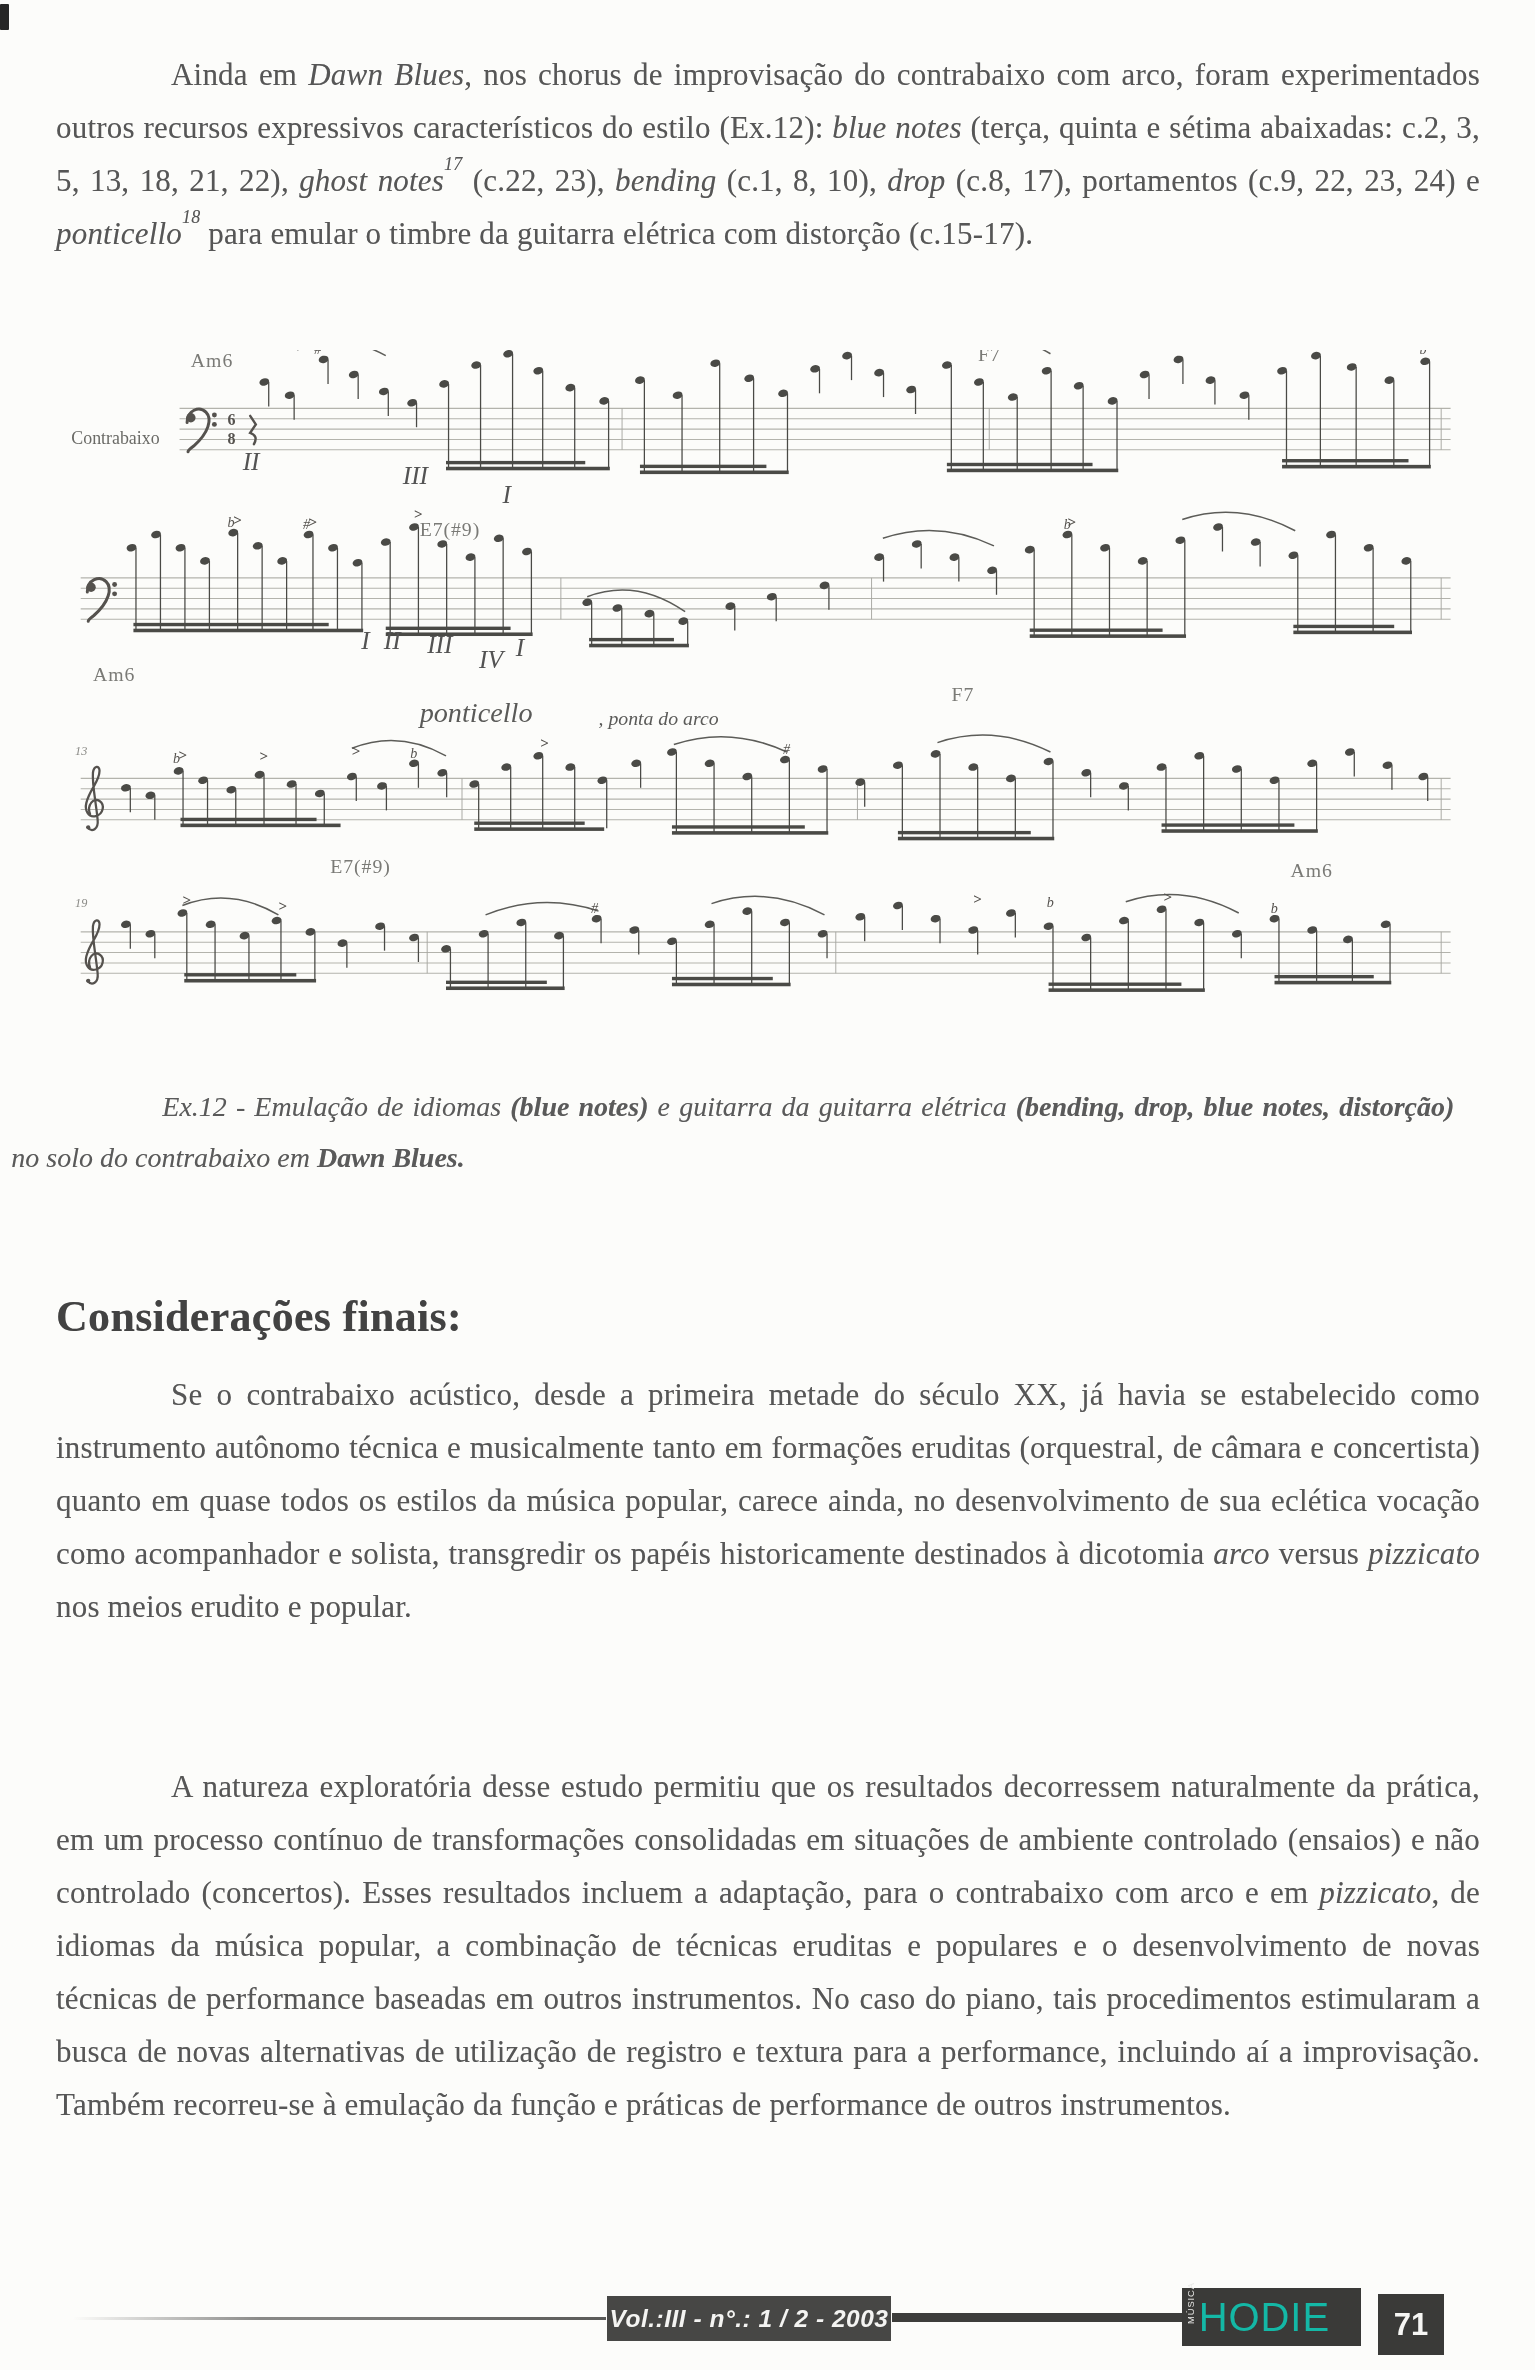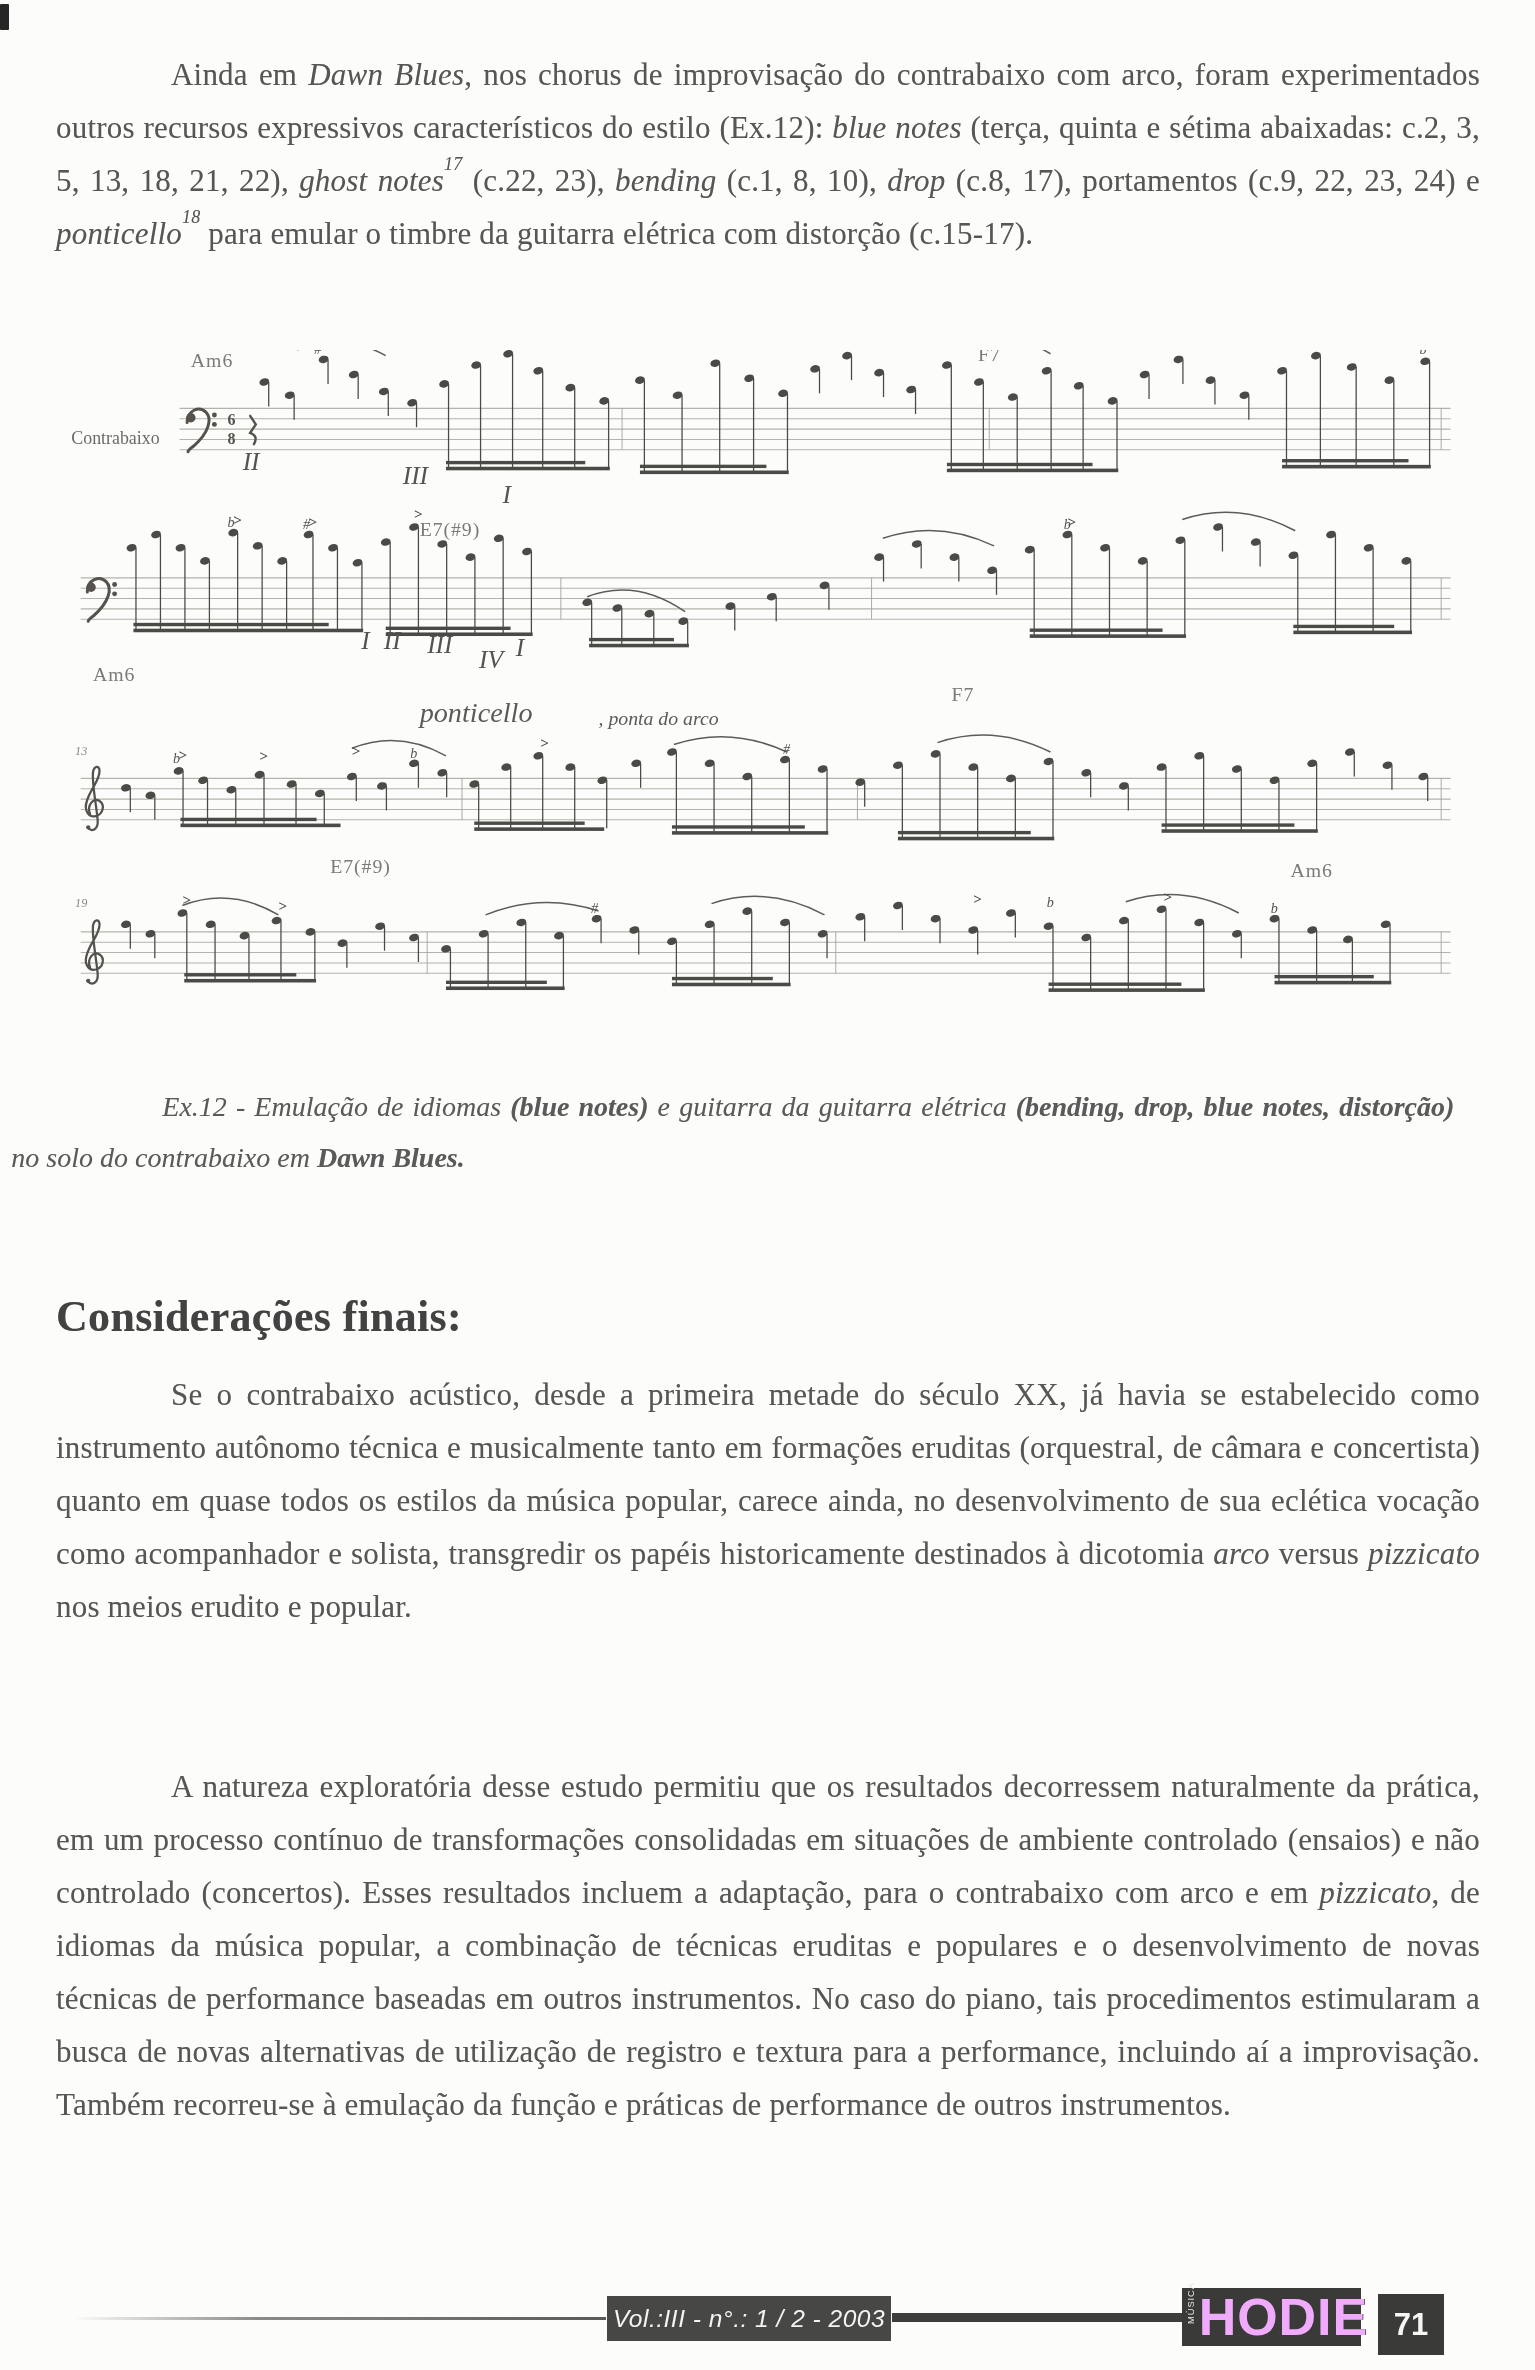--- a/index.html
+++ b/index.html
@@ -23,32 +23,32 @@
   .heading{
     position:absolute;left:56px;top:1254px;font-size:44px;font-weight:bold;
     color:#424242;letter-spacing:0.3px;text-shadow:0 0 0.6px rgba(70,70,70,.35);
   }
   .score-wrap{position:absolute;left:71px;top:350px;width:1394px;height:676px;}
   
   .footer-line-left{position:absolute;left:73px;top:2317px;width:533px;height:2.8px;
     background:linear-gradient(to right,rgba(120,120,118,0),#8a8a88 35%,#5a5a58);}
   .footer-volbox{position:absolute;left:607px;top:2296px;width:284px;height:45px;
     background:#474745;display:flex;align-items:center;justify-content:center;}
-  .footer-volbox span{font-family:"Liberation Sans",sans-serif;font-weight:normal;
+  .footer-volbox span{font-family:"Liberation Sans",sans-serif;font-weight:bold;
     font-style:italic;font-size:24.5px;color:#f4f4f2;letter-spacing:0.5px;}
   .footer-line-mid{position:absolute;left:892px;top:2313px;width:292px;height:8.5px;background:#3d3d3b;}
   .footer-hodie{position:absolute;left:1182px;top:2288px;width:179px;height:58px;
     background:#3a3a38;display:flex;align-items:center;}
   .footer-hodie .vertical{
     font-family:"Liberation Sans",sans-serif;font-size:9.4px;color:#e8e8e6;
     transform:rotate(-90deg);transform-origin:center;width:13px;letter-spacing:0.9px;
     white-space:nowrap;margin-left:1.9px;}
   .footer-hodie .word{
-    font-family:"Liberation Sans",sans-serif;font-weight:bold;font-size:52px;
-    color:#f0abfc;letter-spacing:0.9px;margin-left:1.9px;
+    font-family:"Liberation Sans",sans-serif;font-weight:normal;font-size:40px;
+    color:#14b8a6;letter-spacing:0.9px;margin-left:1.9px;
     text-shadow:0.9px 0 0 #3a3a38, -0.9px 0 0 #3a3a38;}
   .footer-pagenum{position:absolute;left:1378px;top:2294px;width:66px;height:61px;
     background:#3a3a38;display:flex;align-items:center;justify-content:center;}
   .footer-pagenum span{font-family:"Liberation Sans",sans-serif;font-weight:bold;
     font-size:31px;color:#f6f6f4;}
 </style>
 </head>
 <body>
 
 <div class="page">

